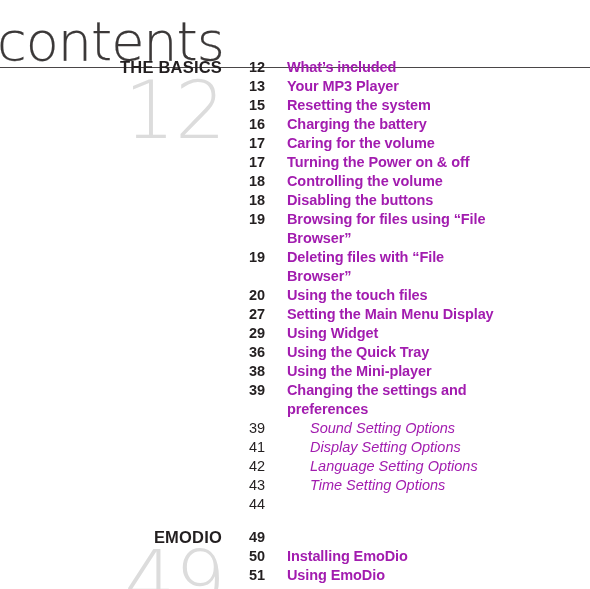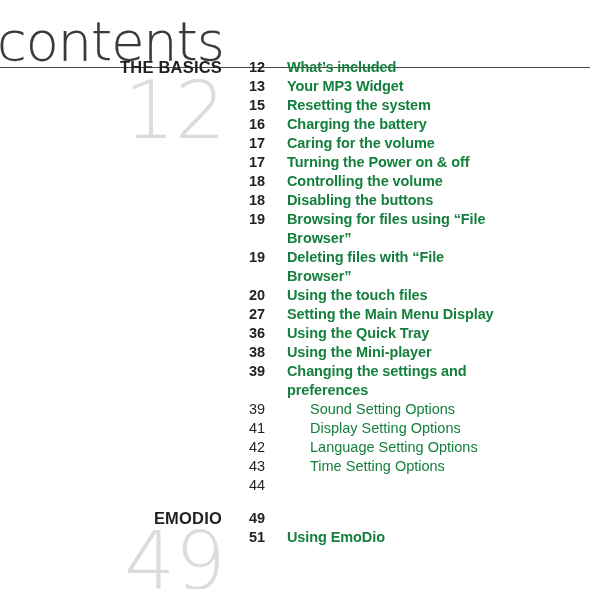--- a/index.html
+++ b/index.html
@@ -108,32 +108,33 @@
   .entry-num {
     flex: 0 0 38px;
     width: 38px;
     font-size: 14.5px;
     font-weight: bold;
     color: #231f20;
   }
   .entry-text {
     font-size: 14.5px;
     font-weight: bold;
-    color: #15803d;
+    color: #a21caf;
     letter-spacing: -0.1px;
     white-space: pre-line;
   }
   .entry.sub .entry-num {
     font-weight: normal;
     font-size: 14.5px;
   }
   .entry.sub .entry-text {
     font-weight: normal;
     padding-left: 23px;
     letter-spacing: 0px;
+    font-style: italic;
   }
 </style>
 </head>
 <body>
 
 <div class="page-header">
   <div class="page-title">contents</div>
   <div class="header-rule"></div>
 </div>
 
@@ -143,21 +144,21 @@
         <div class="section-label">THE BASICS</div>
         <div class="section-number">12</div>
       </div>
       <div class="entries">
         <div class="entry">
           <div class="entry-num">12</div>
           <div class="entry-text">What’s included</div>
         </div>
         <div class="entry">
           <div class="entry-num">13</div>
-          <div class="entry-text">Your MP3 Widget</div>
+          <div class="entry-text">Your MP3 Player</div>
         </div>
         <div class="entry">
           <div class="entry-num">15</div>
           <div class="entry-text">Resetting the system</div>
         </div>
         <div class="entry">
           <div class="entry-num">16</div>
           <div class="entry-text">Charging the battery</div>
         </div>
         <div class="entry">
@@ -184,20 +185,24 @@
           <div class="entry-num">19</div>
           <div class="entry-text">Deleting files with “File Browser”</div>
         </div>
         <div class="entry">
           <div class="entry-num">20</div>
           <div class="entry-text">Using the touch files</div>
         </div>
         <div class="entry">
           <div class="entry-num">27</div>
           <div class="entry-text">Setting the Main Menu Display</div>
+        </div>
+        <div class="entry">
+          <div class="entry-num">29</div>
+          <div class="entry-text">Using Widget</div>
         </div>
         <div class="entry">
           <div class="entry-num">36</div>
           <div class="entry-text">Using the Quick Tray</div>
         </div>
         <div class="entry">
           <div class="entry-num">38</div>
           <div class="entry-text">Using the Mini-player</div>
         </div>
         <div class="entry">
@@ -229,18 +234,22 @@
     <div class="section">
       <div class="section-head">
         <div class="section-label">EMODIO</div>
         <div class="section-number">49</div>
       </div>
       <div class="entries">
         <div class="entry">
           <div class="entry-num">49</div>
         </div>
         <div class="entry">
+          <div class="entry-num">50</div>
+          <div class="entry-text">Installing EmoDio</div>
+        </div>
+        <div class="entry">
           <div class="entry-num">51</div>
           <div class="entry-text">Using EmoDio</div>
         </div>
       </div>
     </div>
   </div>
 
 </body></html>

